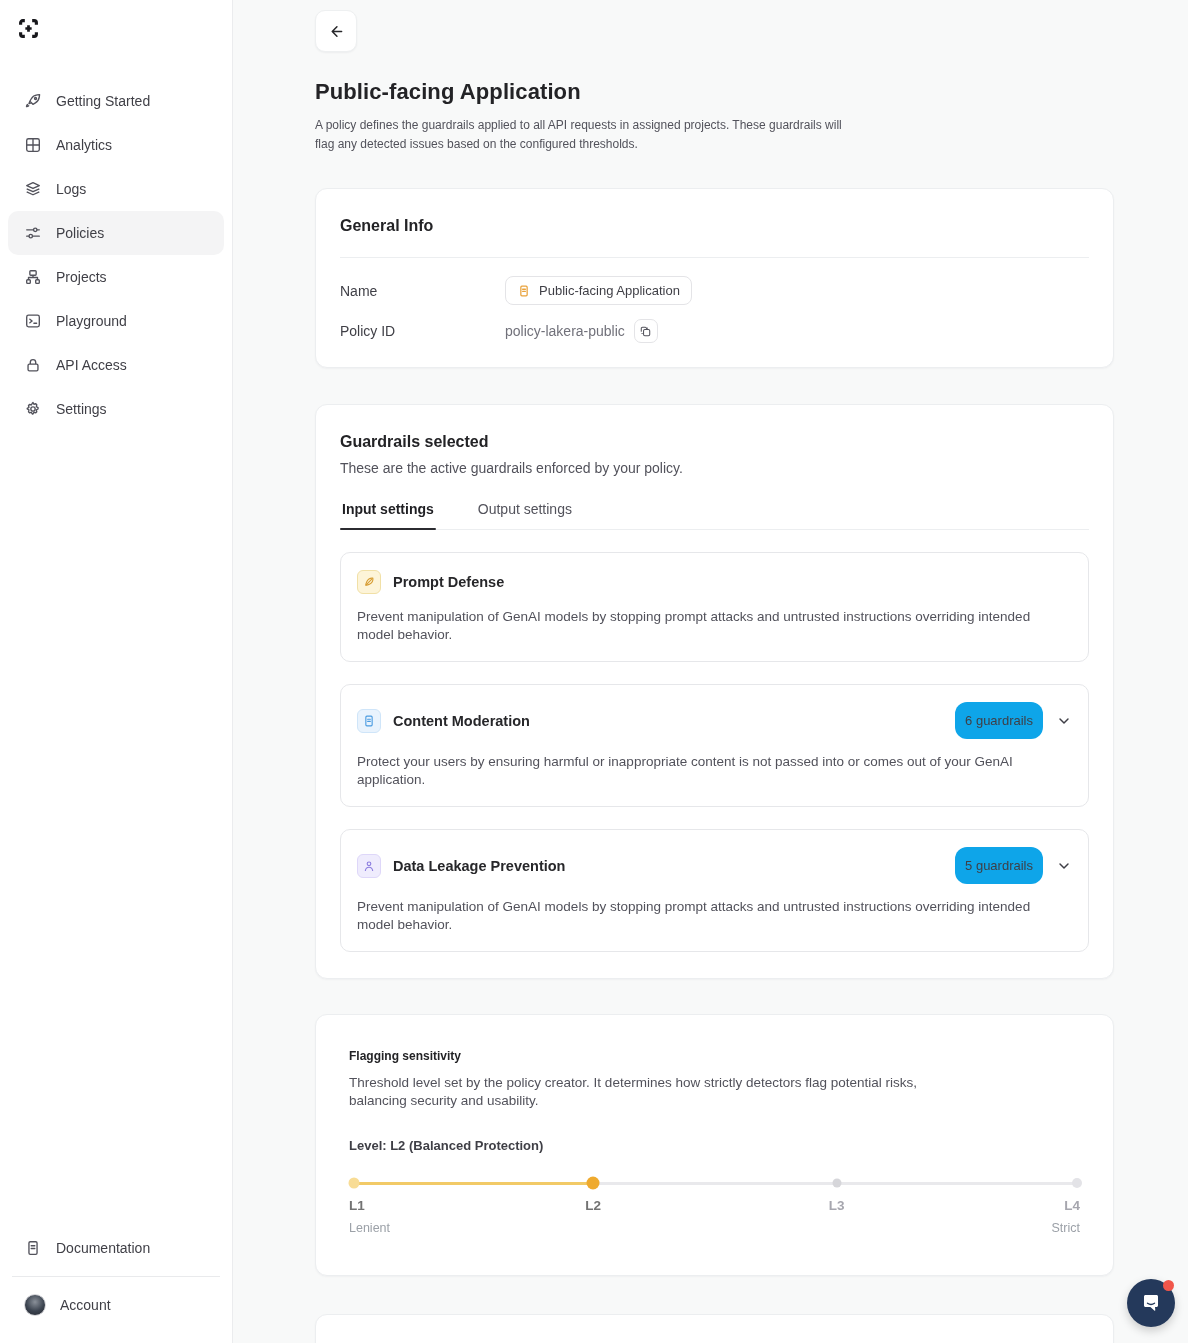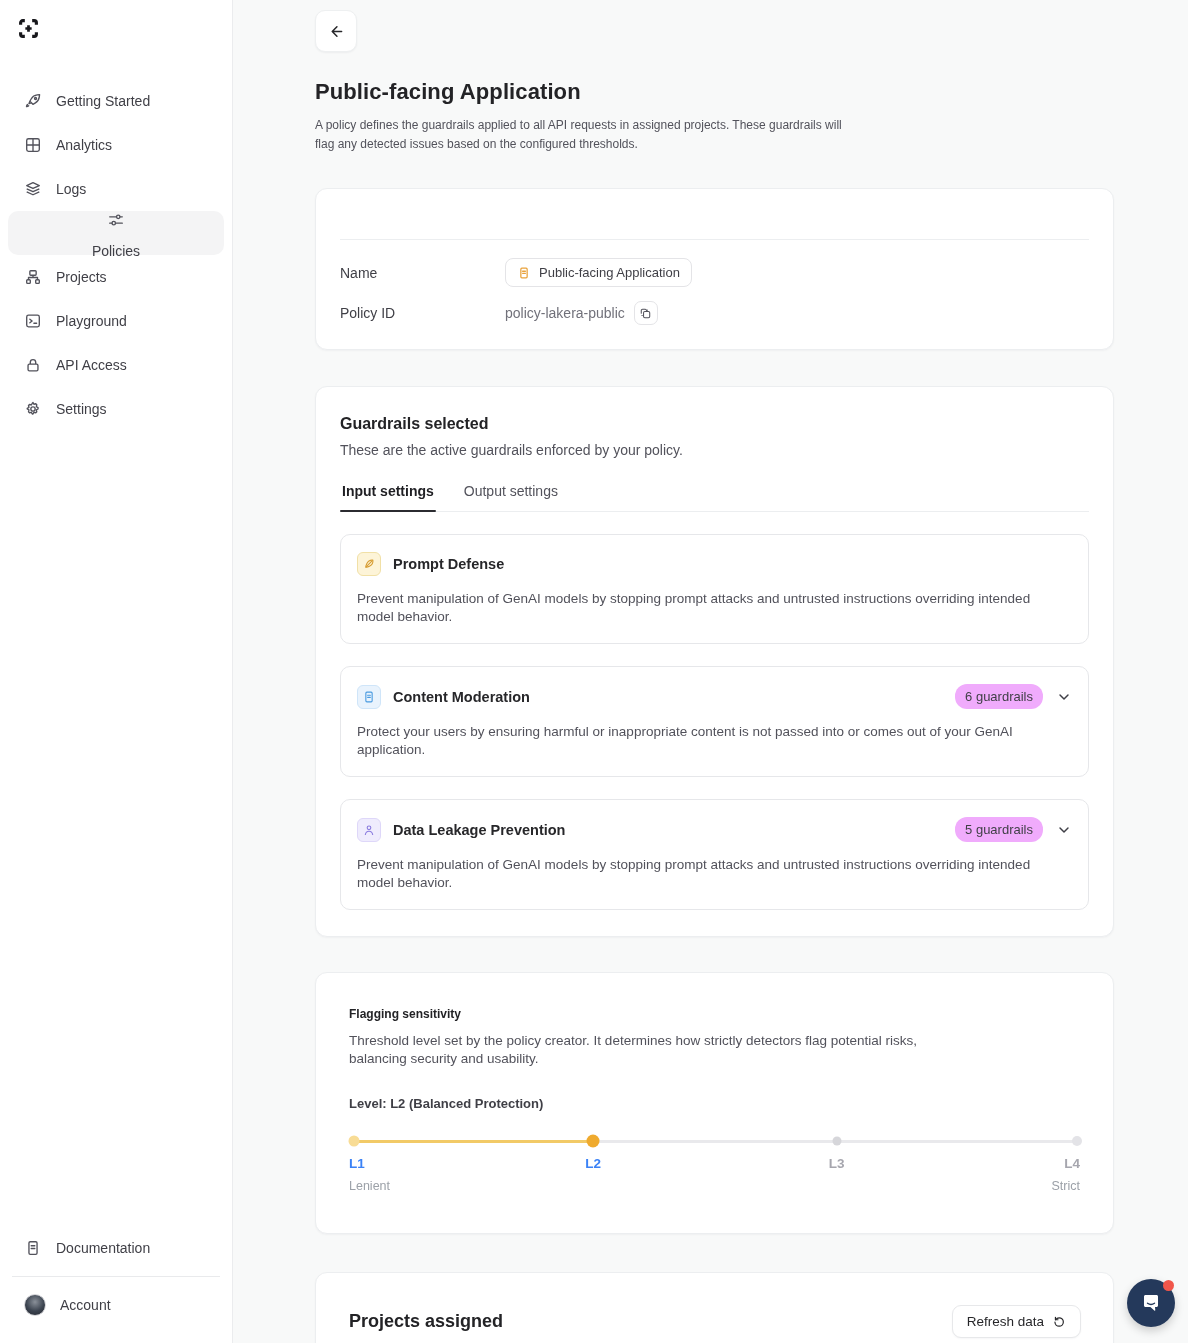--- a/index.html
+++ b/index.html
@@ -22,21 +22,21 @@
   }
   .logo-wrap { padding:0 0 0 10px; }
   .logo-wrap svg { color:#17171b; }
   .nav { margin-top:40px; display:flex; flex-direction:column; gap:0; }
   .nav-item {
     display:flex; align-items:center; gap:14px;
     height:44px; padding:0 16px; border-radius:10px;
     color:#3f3f46; font-size:14px; cursor:pointer;
   }
   .nav-item .nicon { color:#52525b; width:18px; height:18px; }
-  .nav-item.active { background:#f4f4f5;flex-direction:column; }
+  .nav-item.active { background:#f4f4f5; }
   .sidebar-footer { margin-top:auto; }
   .side-divider { height:1px; background:#e9eaec; margin:6px 4px; }
   .avatar {
     width:22px; height:22px; border-radius:50%;
     background:radial-gradient(circle at 50% 35%, #8a9099 0%, #3c4450 55%, #23272e 100%);
     border:1px solid #d4d4d8;
   }
 
   
   .main { flex:1; position:relative; height:100%; overflow:hidden; }
@@ -76,21 +76,21 @@
   .name-pill .doc-ic { color:#e9a23b; }
   .policy-id-wrap { display:flex; align-items:center; gap:9px; }
   .policy-id { font-size:14px; color:#71717a; }
   .copy-btn {
     width:24px; height:24px; border:1px solid #e4e4e7; border-radius:7px;
     background:#fff; display:flex; align-items:center; justify-content:center;
     color:#52525b; cursor:pointer;
   }
 
   .card-sub { margin-top:9px; font-size:14px; color:#52525b; }
-  .tabs { margin-top:25px; display:flex; gap:26px; border-bottom:1px solid #eceef0; }
+  .tabs { margin-top:25px; display:flex; gap:40px; border-bottom:1px solid #eceef0; }
   .tab {
     padding:0 2px 12px 2px; font-size:14px; cursor:pointer;
     color:#52525b; font-weight:400; position:relative;
   }
   .tab.active { color:#1f1f23; font-weight:700; }
   .tab.active::after {
     content:""; position:absolute; left:0; right:0; bottom:-1px;
     height:2.5px; background:#2b2b30; border-radius:2px;
   }
 
@@ -104,39 +104,39 @@
     width:24px; height:24px; border-radius:6px;
     display:flex; align-items:center; justify-content:center;
     border:1px solid transparent;
   }
   .gicon.amber  { background:#fdf4d8; border-color:#f1e0a6; color:#d79d33; }
   .gicon.blue   { background:#e9f3fd; border-color:#cfe5f9; color:#4a9bે0; color:#4a9be0; }
   .gicon.purple { background:#efecfd; border-color:#ded7f9; color:#8b7cdf; }
   .gtitle { margin-left:12px; font-size:14.5px; font-weight:700; color:#27272a; }
   .gright { margin-left:auto; display:flex; align-items:center; gap:13px; }
   .gbadge {
-    background:#f0abfc; border-radius:12px; padding:5px 10px;
+    background:#0ea5e9; border-radius:12px; padding:11px 10px;
     font-size:13px; color:#3f3f46;
   }
   .chev { color:#3f3f46; cursor:pointer; }
   .gdesc { margin-top:14px; font-size:13.5px; line-height:18px; color:#52525b; max-width:700px; }
 
   .sens-desc { margin-top:11px; font-size:13.5px; line-height:18px; color:#52525b; max-width:615px; }
   .level-label { margin-top:28px; font-size:13px; font-weight:600; color:#3f3f46; }
 
   .slider { position:relative; margin-top:24px; height:12px; }
   .slider .track { position:absolute; top:5px; left:0; right:0; height:3px; background:#e9e9ec; border-radius:2px; }
   .slider .fill { position:absolute; top:5px; left:0; width:33.4%; height:3px; background:#f2ca67; border-radius:2px; }
   .dot { position:absolute; border-radius:50%; top:50%; transform:translate(-50%,-50%); }
   .dot.d1 { left:0.7%;  width:11px; height:11px; background:#f8dc95; }
   .dot.d2 { left:33.4%; width:13px; height:13px; background:#efaa2e; cursor:pointer; }
   .dot.d3 { left:66.7%; width:9px;  height:9px;  background:#d6d6da; }
   .dot.d4 { left:99.6%; width:10px; height:10px; background:#e3e3e7; }
   .level-row { position:relative; margin-top:9px; height:17px; font-size:13.5px; }
-  .level-row .lv { position:absolute; transform:translateX(-50%); font-weight:700; color:#3b82f6; }
+  .level-row .lv { position:absolute; transform:translateX(-50%); font-weight:700; color:#737373; }
   .level-row .lv.muted { color:#a6a6ae; }
   .level-row .lv.first { left:0; transform:none; }
   .level-row .lv.l2 { left:33.4%; }
   .level-row .lv.l3 { left:66.7%; }
   .level-row .lv.last { left:auto; right:0; transform:none; }
   .minmax-row { display:flex; justify-content:space-between; margin-top:6px; font-size:12.5px; color:#9ca1a8; }
 
   .card4-head { display:flex; align-items:center; justify-content:space-between; }
   .card4-title { font-size:18px; font-weight:700; color:#232326; }
   .refresh-btn {
@@ -276,20 +276,21 @@
     <button class="back-btn">
       <svg width="17" height="17" viewBox="0 0 20 20" fill="none" stroke="currentColor" stroke-width="1.8" stroke-linecap="round" stroke-linejoin="round">
         <path d="M10.5 4.5L5 10l5.5 5.5M5 10h11"></path>
       </svg>
     </button>
 
     <h1 class="page-title">Public-facing Application</h1>
     <p class="page-desc">A policy defines the guardrails applied to all API requests in assigned projects. These guardrails will flag any detected issues based on the configured thresholds.</p>
 
     <section class="card card-1">
+      <h2 class="card-title-sm">General Info</h2>
       <div class="hr"></div>
       <div class="info-row">
         <span class="info-label">Name</span>
         <span class="name-pill">
           <span class="doc-ic">
             <svg width="14" height="14" viewBox="0 0 20 20" fill="none" stroke="currentColor" stroke-width="1.8" stroke-linejoin="round">
               <path d="M5.5 4.5A1.5 1.5 0 017 3h6a1.5 1.5 0 011.5 1.5v11A1.5 1.5 0 0113 17H7a1.5 1.5 0 01-1.5-1.5v-11z"></path>
               <path d="M8 7.5h4M8 10.5h4" stroke-linecap="round"></path>
             </svg>
           </span>

